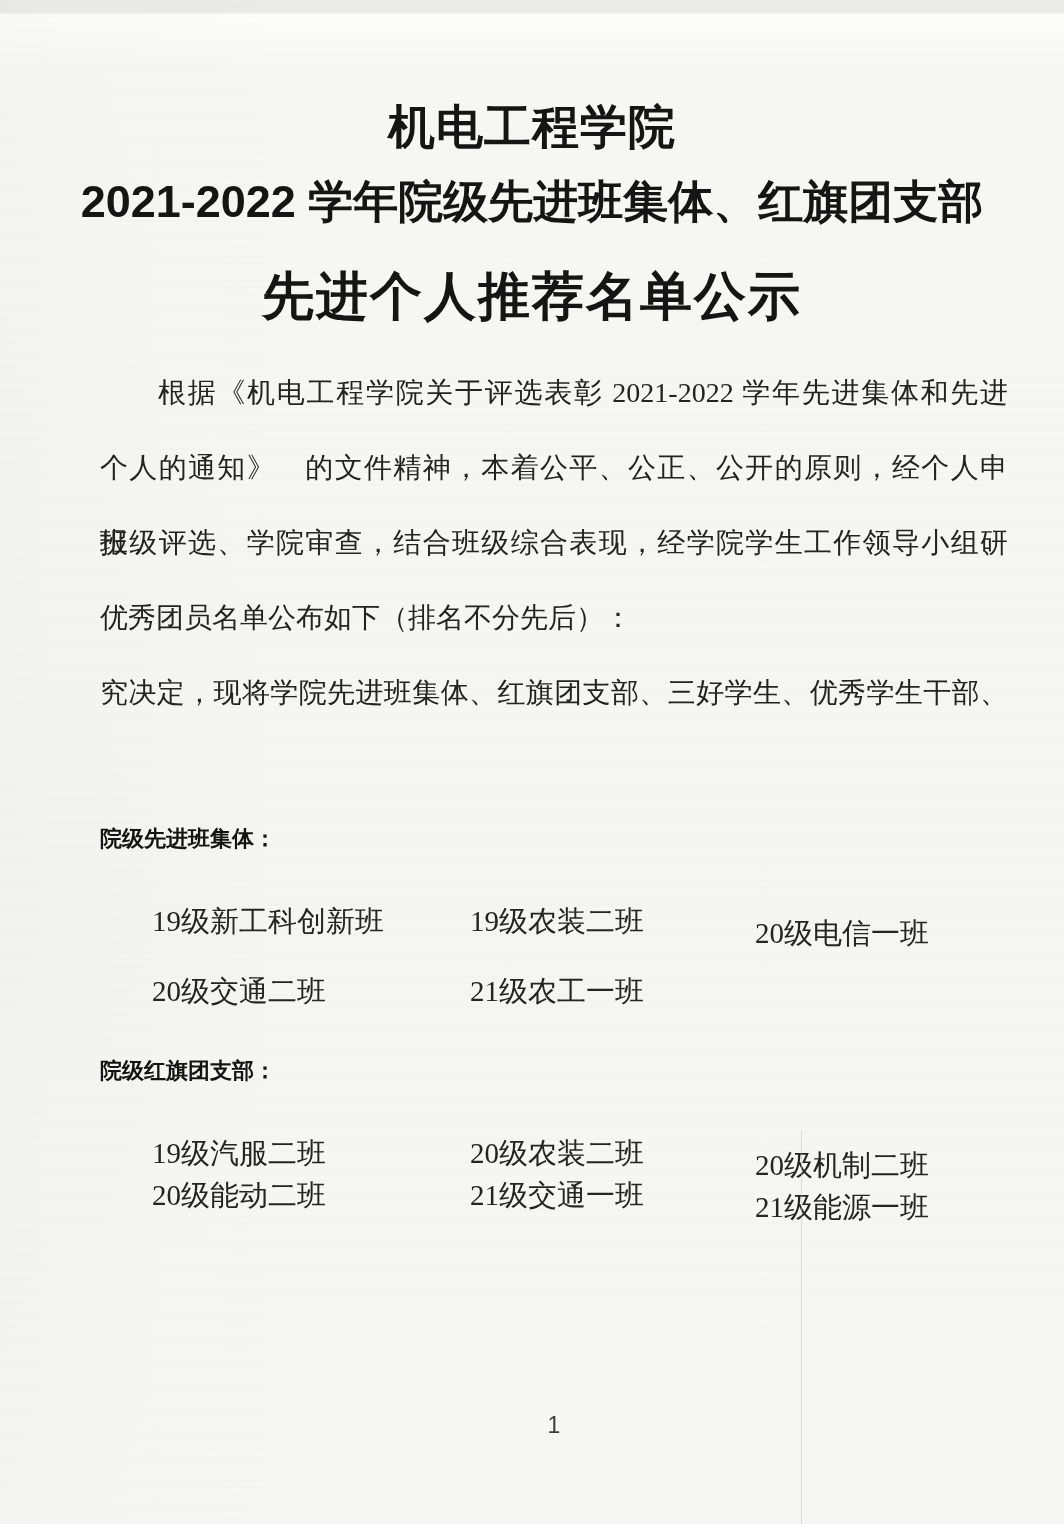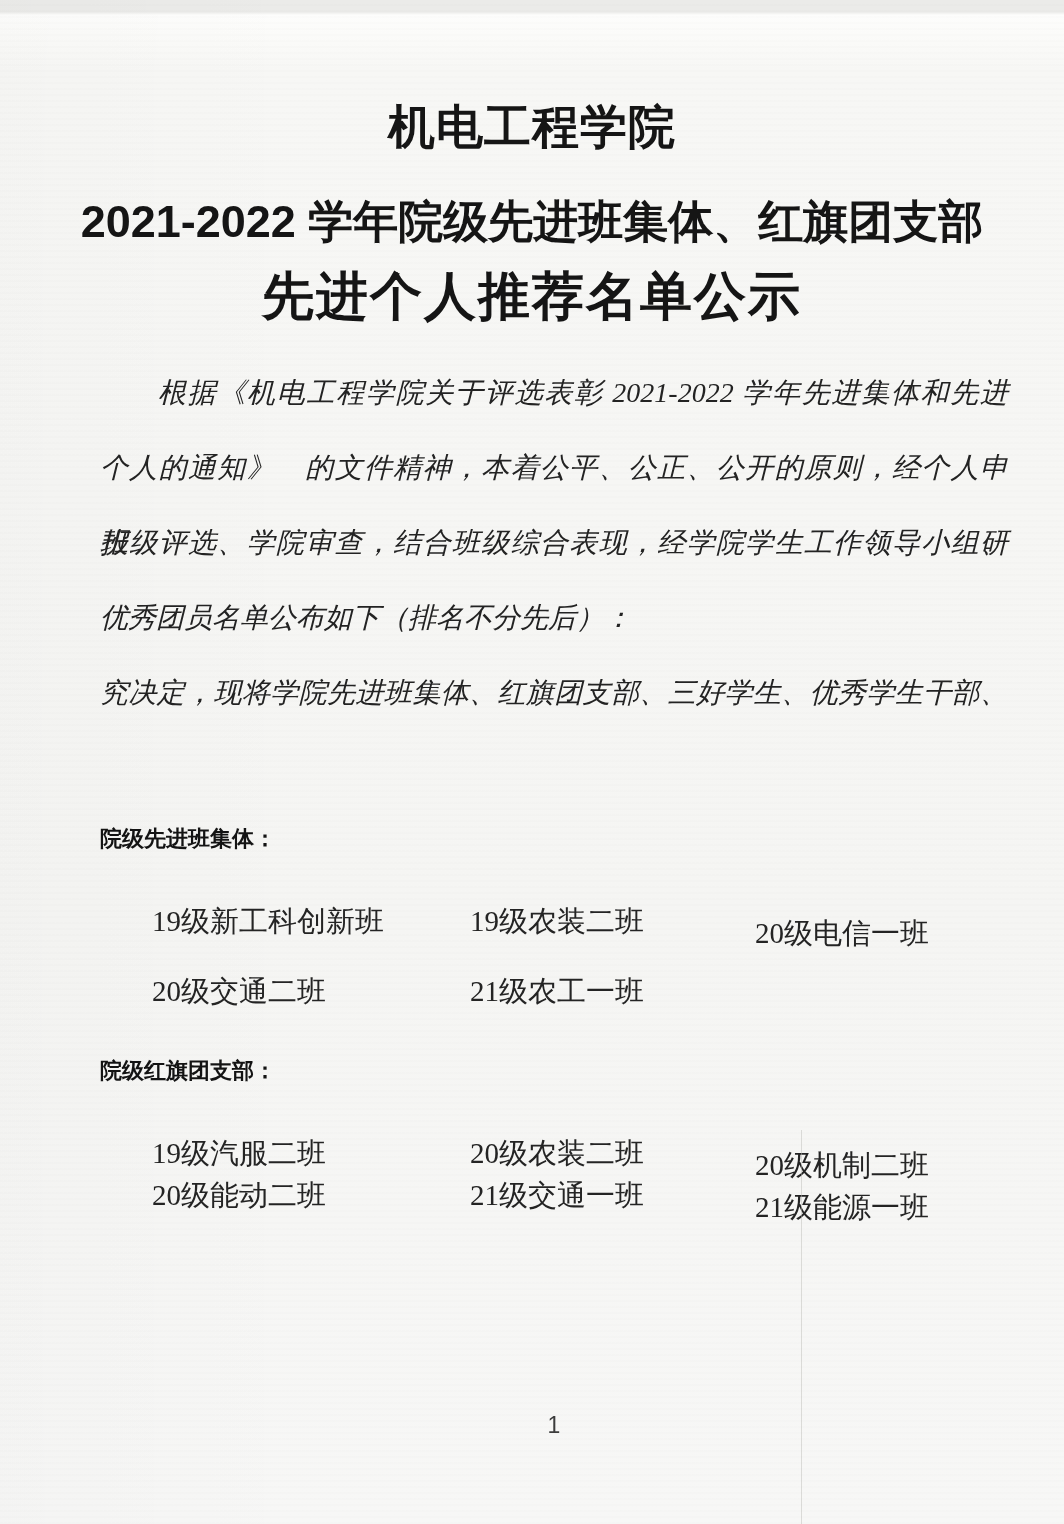--- a/index.html
+++ b/index.html
@@ -30,26 +30,26 @@
 
   .title {
     position: absolute; left: 0; width: 100%;
     text-align: center;
     font-family: "Liberation Sans", "DejaVu Sans", sans-serif;
     font-weight: 700;
     color: #151515;
     white-space: nowrap;
   }
   .t1 { top: 96px;  font-size: 47px; letter-spacing: 1px; }
-  .t2 { top: 192px; font-size: 45px; }
+  .t2 { top: 172px; font-size: 45px; }
   .t3 { top: 262px; font-size: 52px; letter-spacing: 2px; }
 
   .para {
     position: absolute; left: 100px; top: 355px; width: 908px;
-    font-size: 28px; color: #232323; font-style: italic;
+    font-size: 28px; color: #232323;
   }
   .para .line { height: 75px; line-height: 75px; }
   .just { text-align: justify; text-align-last: justify; }
   .indent { text-indent: 58px; }
 
   .sec-heading {
     position: absolute; left: 100px;
     font-family: "Liberation Sans", "DejaVu Sans", sans-serif;
     font-weight: 700;
     font-size: 22px; color: #131313;

